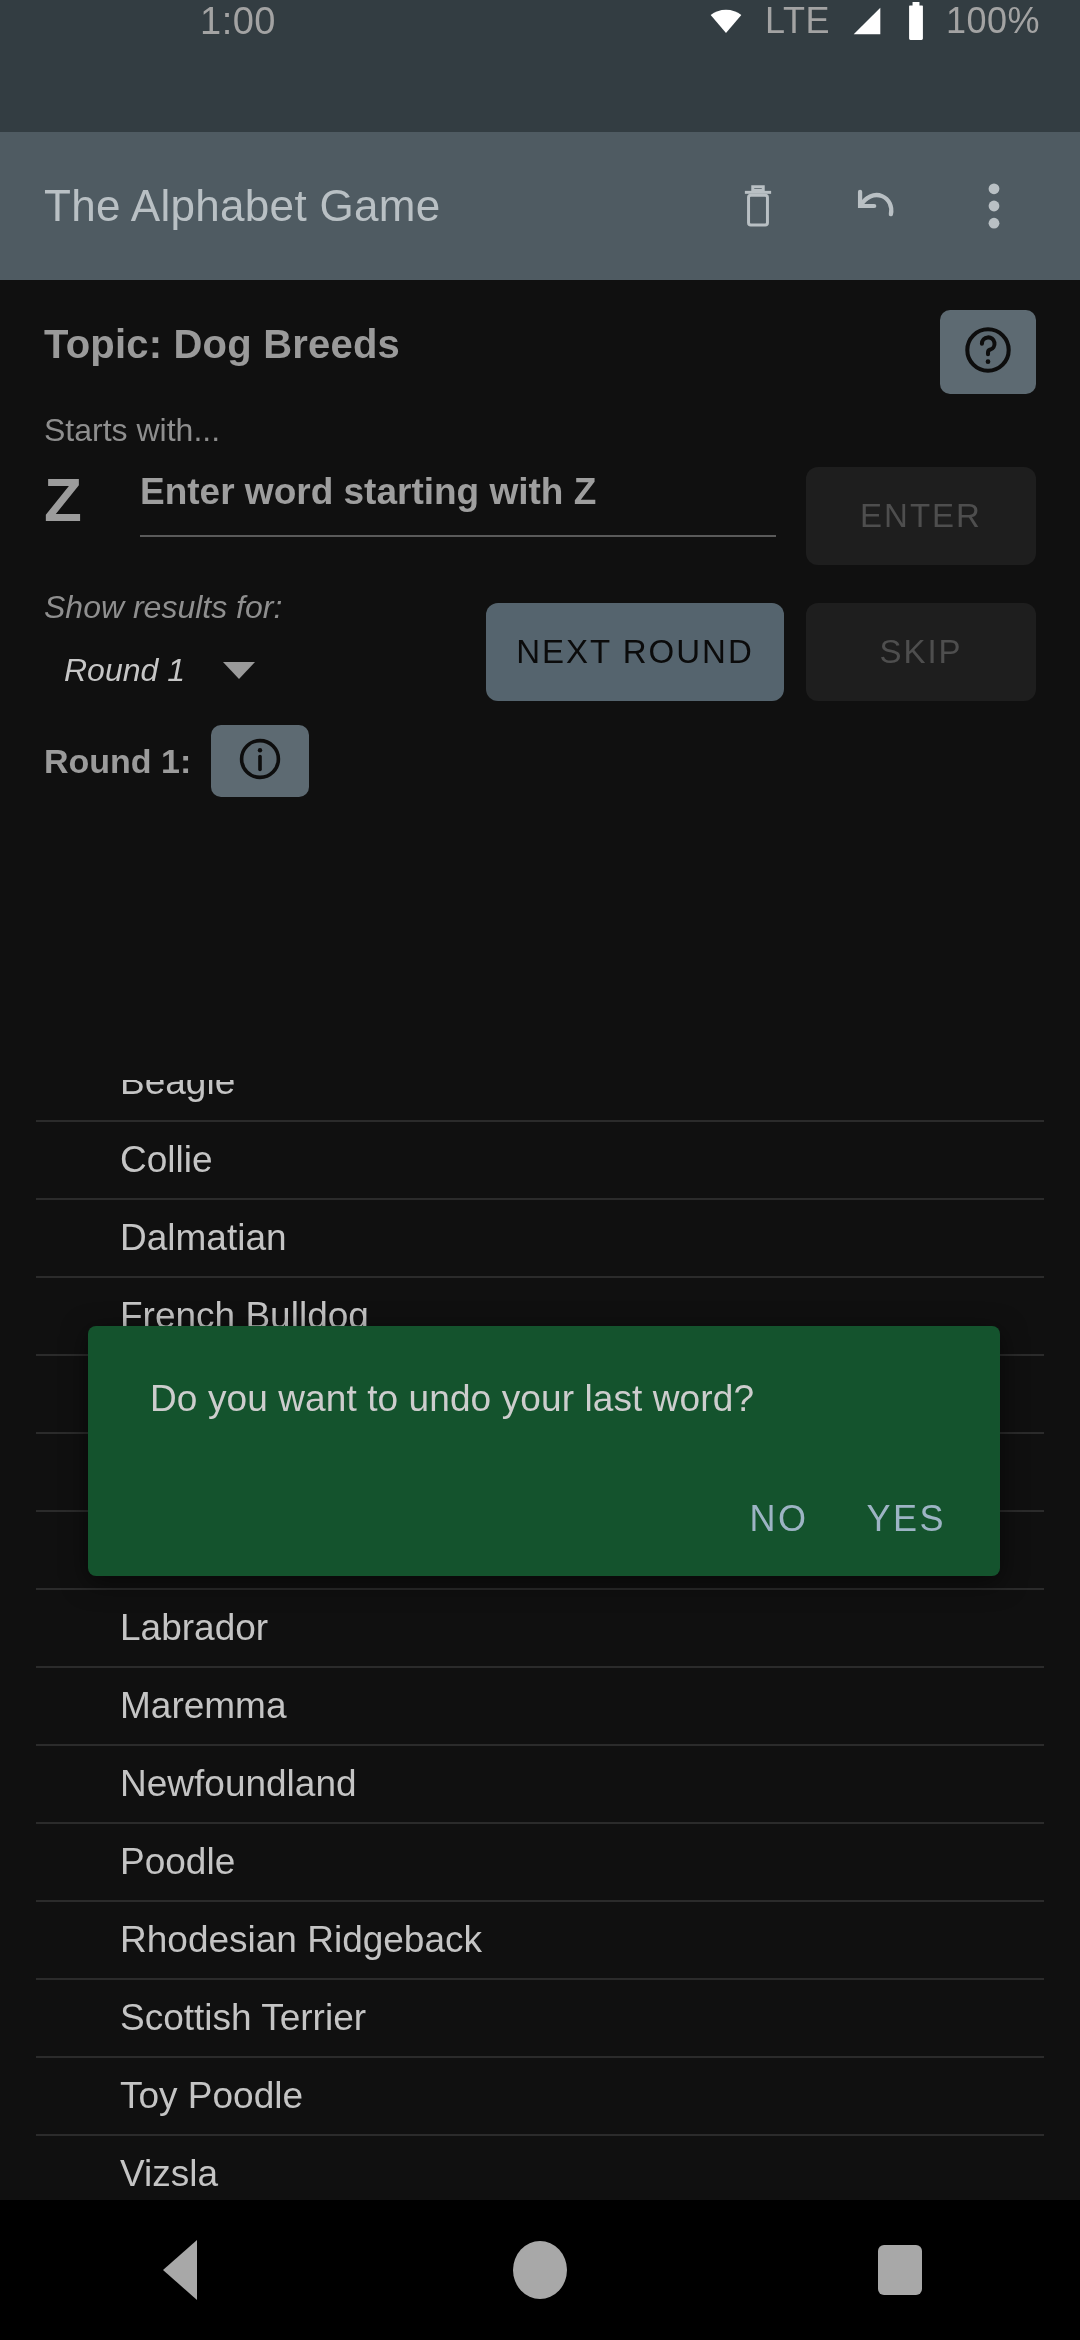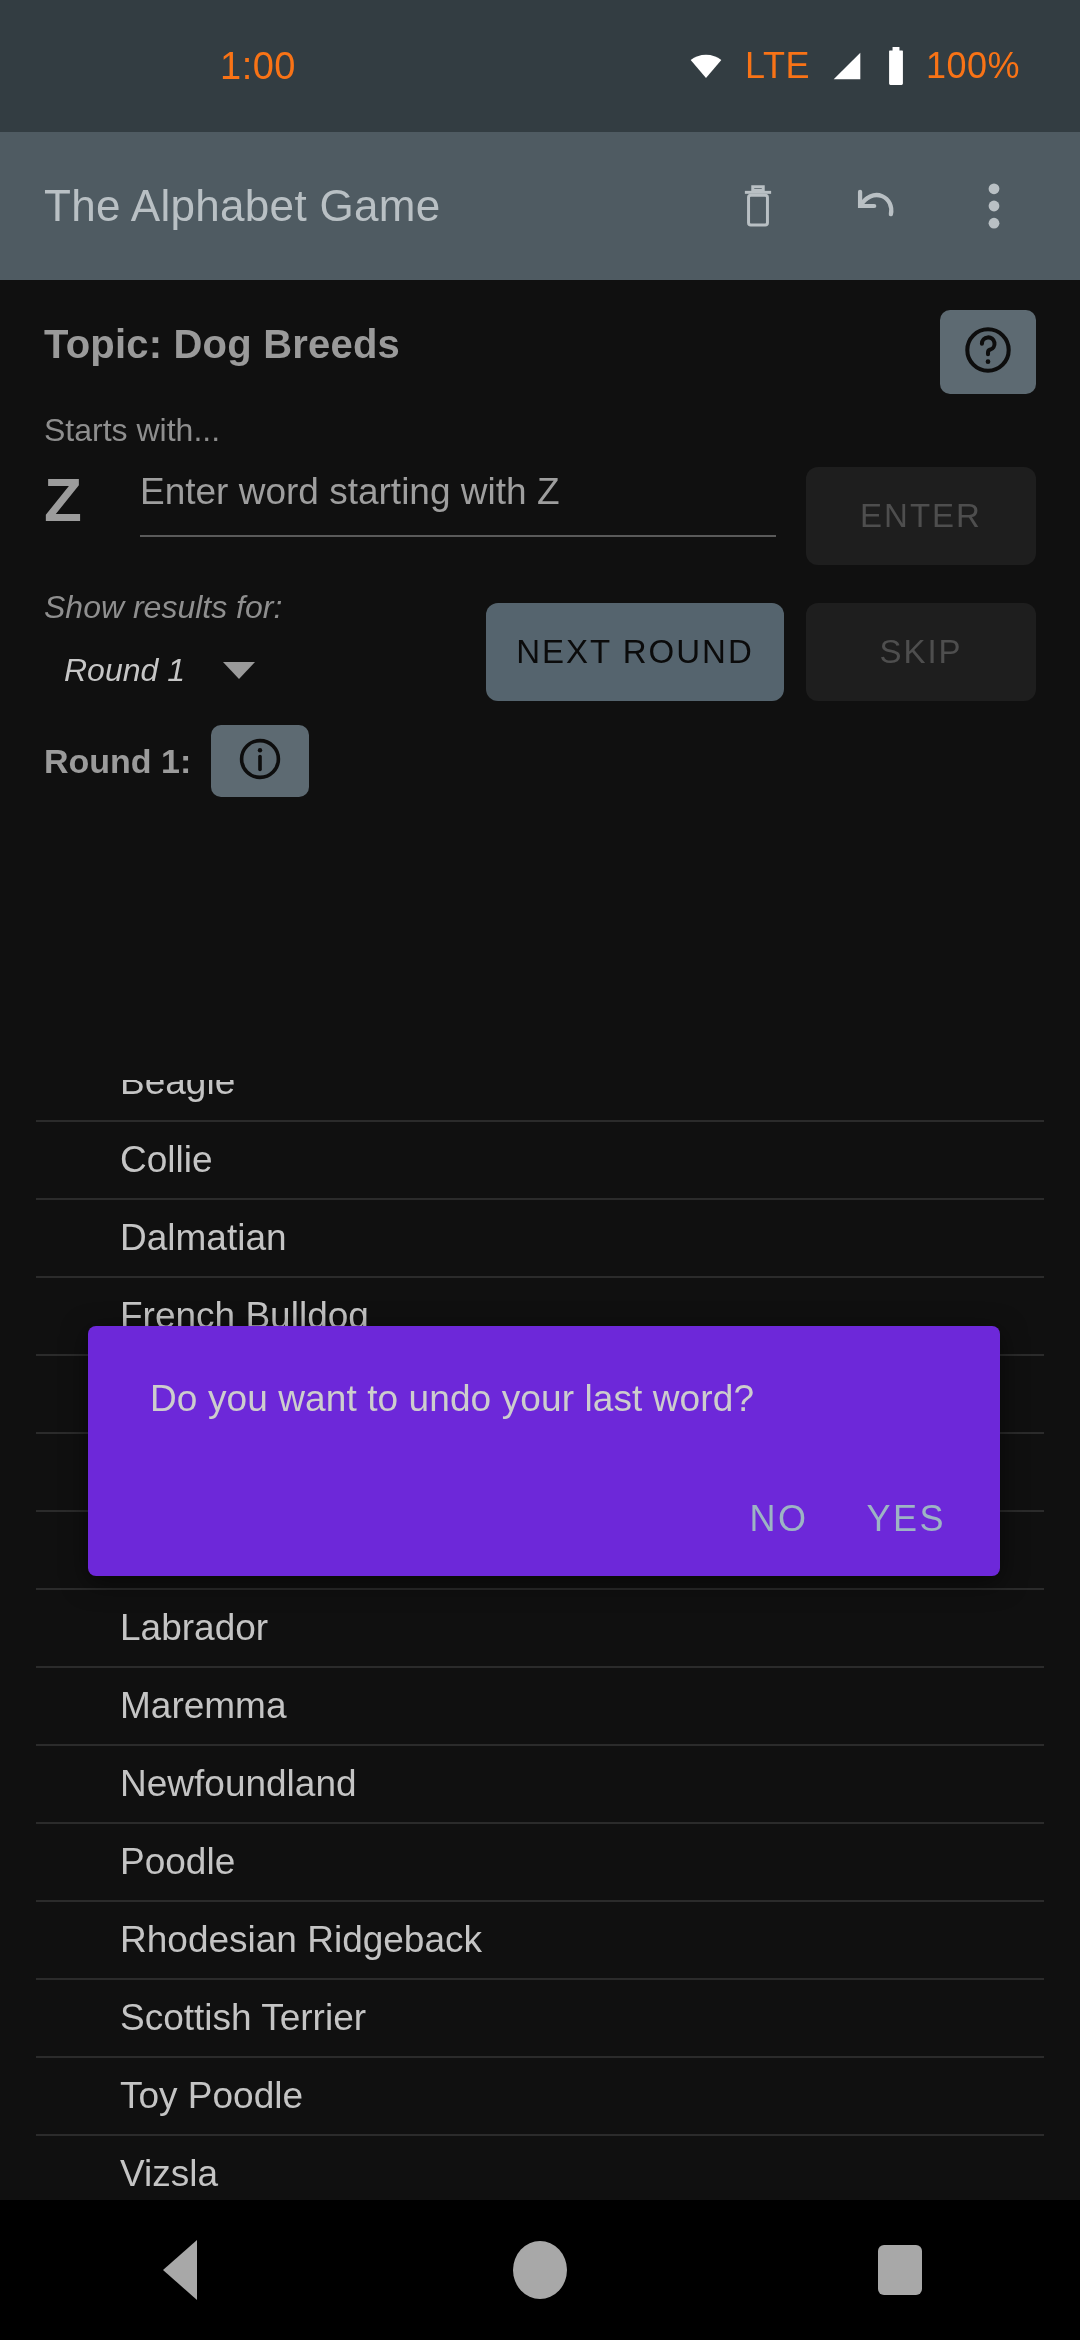--- a/index.html
+++ b/index.html
@@ -6,22 +6,22 @@
   html,body{ background:#000; }
   body{
     width:1080px; height:2340px;
     font-family:"Liberation Sans", sans-serif;
     overflow:hidden; position:relative;
   }
   .phone{ width:1080px; height:2340px; position:relative; background:#101010; overflow:hidden; }
 
   
   .statusbar{
-    height:132px; background:#333d42; display:flex; align-items:center;
-    padding:0 60px; color:#f97316;
+    height:132px; background:#333d42; display:flex; align-items:flex-start;
+    padding:0 40px; color:#a3a3a3;
   }
   .sb-time{ font-size:38px; letter-spacing:.5px; margin-left:160px; font-weight:400; }
   .sb-right{ margin-left:auto; display:flex; align-items:center; gap:18px; }
   .sb-right svg{ display:block; }
   .sb-lte{ font-size:36px; letter-spacing:.5px; }
   .sb-batt{ font-size:36px; letter-spacing:.5px; }
 
   
   .appbar{
     height:148px; background:#4f5b62; display:flex; align-items:center;
@@ -43,21 +43,21 @@
     margin-top:-12px; cursor:pointer;
   }
   .starts-with{ font-size:32px; color:#8e8e8e; padding:18px 44px 0 44px; }
 
   .input-row{ display:flex; align-items:flex-start; padding:18px 44px 0 44px; gap:0; }
   .big-letter{ font-size:62px; color:#9c9c9c; font-weight:700; line-height:1.05; width:62px; }
   .field-wrap{ flex:1; margin-left:34px; margin-right:30px; }
   .field-input{
     width:100%; background:transparent; border:none; outline:none;
     border-bottom:2px solid #5a5a5a; color:#cfcfcf; font-size:37px;
-    font-family:"Liberation Sans", sans-serif; padding-bottom:22px; padding-top:4px;
+    font-family:"Liberation Sans", sans-serif; padding-bottom:22px; padding-top:4px;font-weight:bold;
   }
   .field-input::placeholder{ color:#9e9e9e; }
   .btn{
     border:none; border-radius:12px; font-family:"Liberation Sans", sans-serif;
     letter-spacing:2px; cursor:pointer; font-size:33px;
   }
   .btn-enter{
     width:230px; height:98px; background:#1e1e1e; color:#4e4e4e;
   }
 
@@ -90,21 +90,21 @@
     height:78px; display:flex; align-items:center;
     padding-left:84px; margin:0 36px 0 36px;
     border-bottom:2px solid #2b2b2b;
     font-size:37px; color:#c4c4c4;
   }
 
   
   .scrim{ position:absolute; inset:0; background:transparent; }
   .dialog{
     position:absolute; left:88px; top:1046px; width:912px; height:250px;
-    background:#6d28d9; border-radius:8px;
+    background:#14532d; border-radius:8px;
     box-shadow:0 6px 26px rgba(0,0,0,.55);
   }
   .dialog-msg{
     padding:52px 0 0 62px; font-size:37px; color:#cdcdcd; letter-spacing:.1px;
   }
   .dialog-actions{
     position:absolute; right:46px; bottom:24px; display:flex; gap:42px; align-items:center;
   }
   .dialog-btn{
     background:transparent; border:none; color:#9db4c4; font-size:36px;

